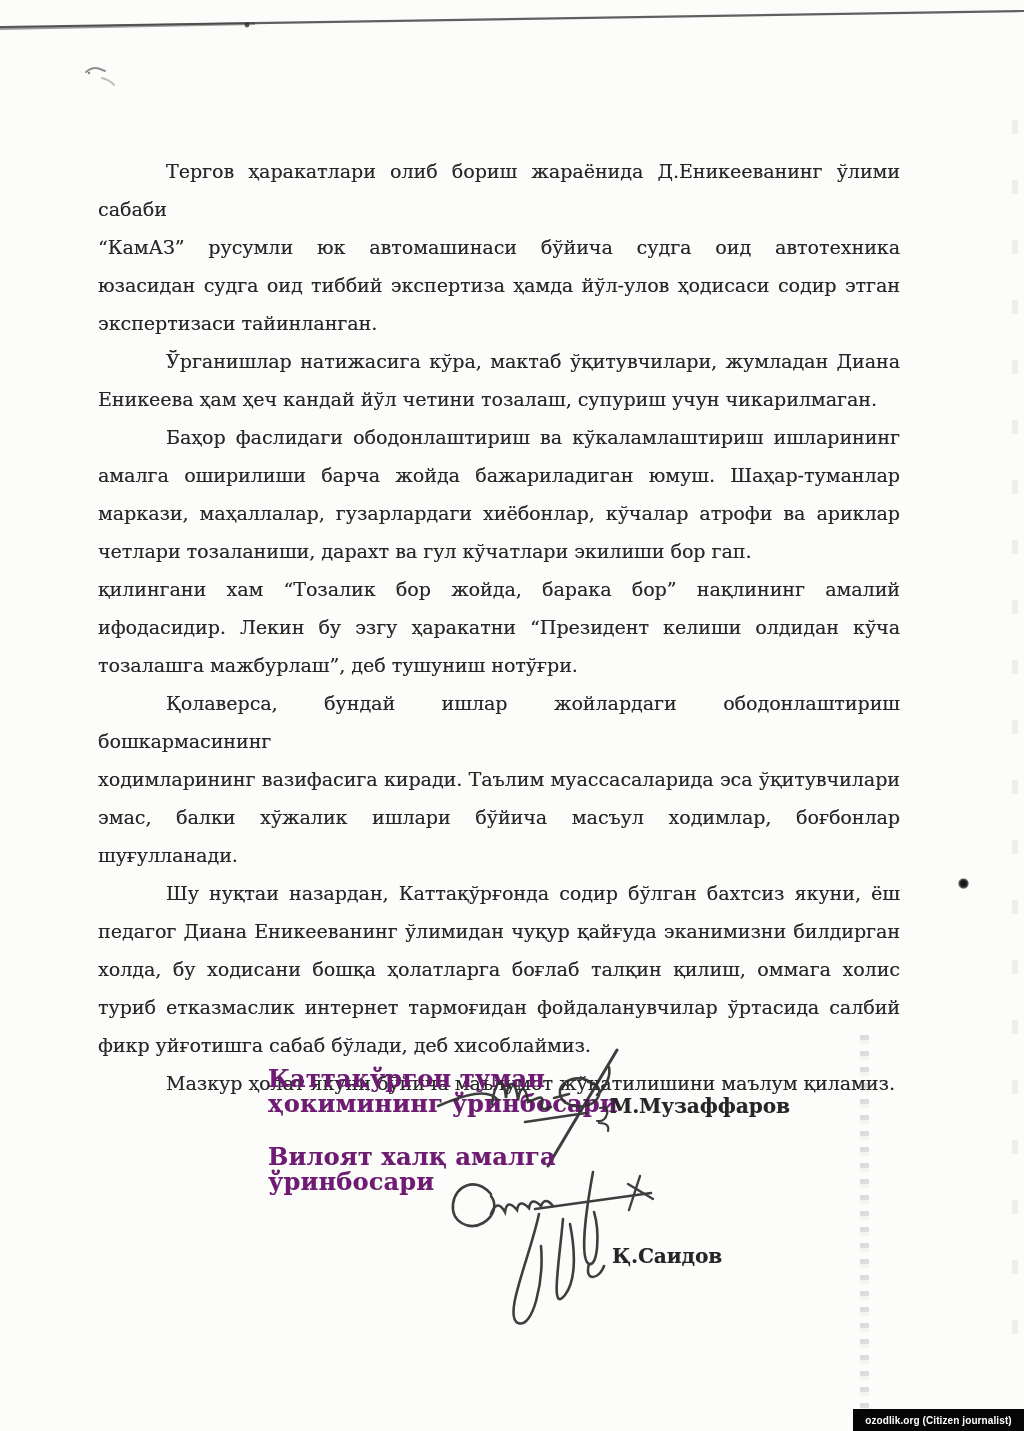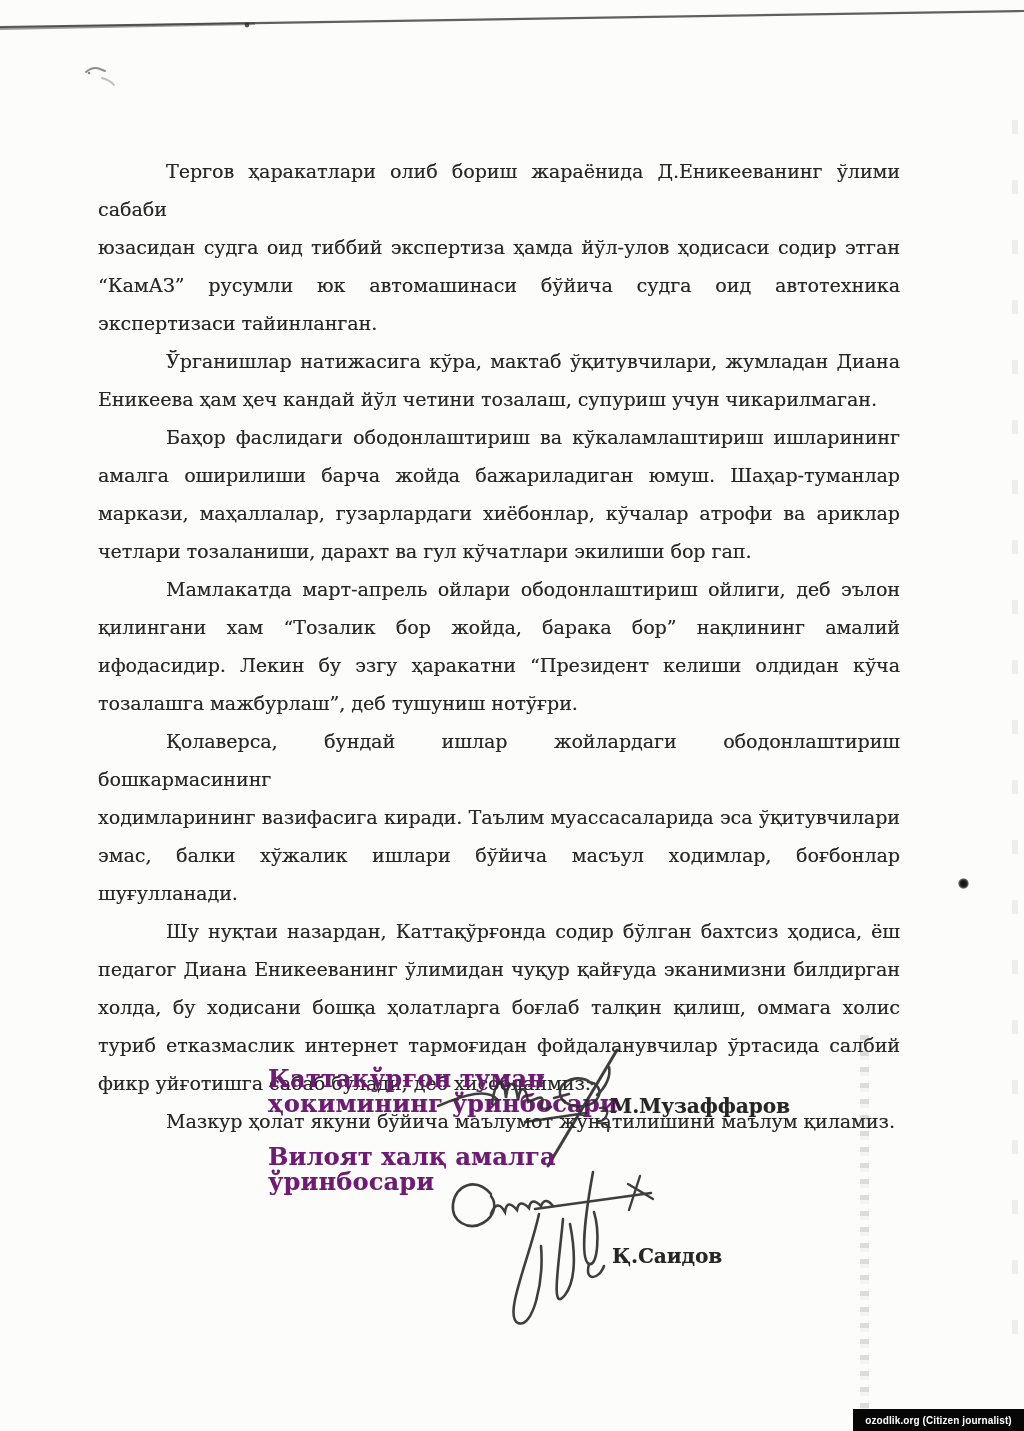--- a/index.html
+++ b/index.html
@@ -79,42 +79,41 @@
   </svg>
 
   <svg class="pen-mark" width="52" height="34" viewBox="0 0 52 34">
     <path d="M6,12 q7,-6 14,-3 l5,2" fill="none" stroke="#6a6a6a" stroke-width="2" opacity="0.75" stroke-linecap="round"></path>
     <path d="M22,18 q8,2 12,7" fill="none" stroke="#8a8a8a" stroke-width="2" opacity="0.55" stroke-linecap="round"></path>
     <circle cx="9" cy="13" r="1.3" fill="#555" opacity="0.7"></circle>
   </svg>
 
   <div class="body-text">
     <div class="line first">Тергов ҳаракатлари олиб бориш жараёнида Д.Еникееванинг ўлими сабаби</div>
+    <div class="line">“КамАЗ” русумли юк автомашинаси бўйича судга оид автотехника</div>
     <div class="line">юзасидан судга оид тиббий экспертиза ҳамда йўл-улов ҳодисаси содир этган</div>
-    <div class="line">“КамАЗ” русумли юк автомашинаси бўйича судга оид автотехника</div>
     <div class="line end">экспертизаси тайинланган.</div>
 
     <div class="line first">Ўрганишлар натижасига кўра, мактаб ўқитувчилари, жумладан Диана</div>
     <div class="line end">Еникеева ҳам ҳеч кандай йўл четини тозалаш, супуриш учун чикарилмаган.</div>
 
     <div class="line first">Баҳор фаслидаги ободонлаштириш ва кўкаламлаштириш ишларининг</div>
     <div class="line">амалга оширилиши барча жойда бажариладиган юмуш. Шаҳар-туманлар</div>
     <div class="line">маркази, маҳаллалар, гузарлардаги хиёбонлар, кўчалар атрофи ва ариклар</div>
     <div class="line end">четлари тозаланиши, дарахт ва гул кўчатлари экилиши бор гап.</div>
 
-    <div class="line first">Мамлакатда март-апрель ойлари ободонлаштириш ойлиги, деб эълон</div>
     <div class="line">қилингани хам “Тозалик бор жойда, барака бор” нақлининг амалий</div>
     <div class="line">ифодасидир. Лекин бу эзгу ҳаракатни “Президент келиши олдидан кўча</div>
     <div class="line end">тозалашга мажбурлаш”, деб тушуниш нотўғри.</div>
 
     <div class="line first">Қолаверса, бундай ишлар жойлардаги ободонлаштириш бошкармасининг</div>
     <div class="line">ходимларининг вазифасига киради. Таълим муассасаларида эса ўқитувчилари</div>
     <div class="line end">эмас, балки хўжалик ишлари бўйича масъул ходимлар, боғбонлар шуғулланади.</div>
 
-    <div class="line first">Шу нуқтаи назардан, Каттақўрғонда содир бўлган бахтсиз ҳодиса, ёш</div>
+    <div class="line first">Шу нуқтаи назардан, Каттақўрғонда содир бўлган бахтсиз якуни, ёш</div>
     <div class="line">педагог Диана Еникееванинг ўлимидан чуқур қайғуда эканимизни билдирган</div>
     <div class="line">холда, бу ходисани бошқа ҳолатларга боғлаб талқин қилиш, оммага холис</div>
     <div class="line">туриб етказмаслик интернет тармоғидан фойдаланувчилар ўртасида салбий</div>
     <div class="line end">фикр уйғотишга сабаб бўлади, деб хисоблаймиз.</div>
 
     <div class="line first end">Мазкур ҳолат якуни бўйича маълумот жўнатилишини маълум қиламиз.</div>
   </div>
 
   <div class="sig-title sig-title-1">
     <div>Каттақўрғон туман</div>

